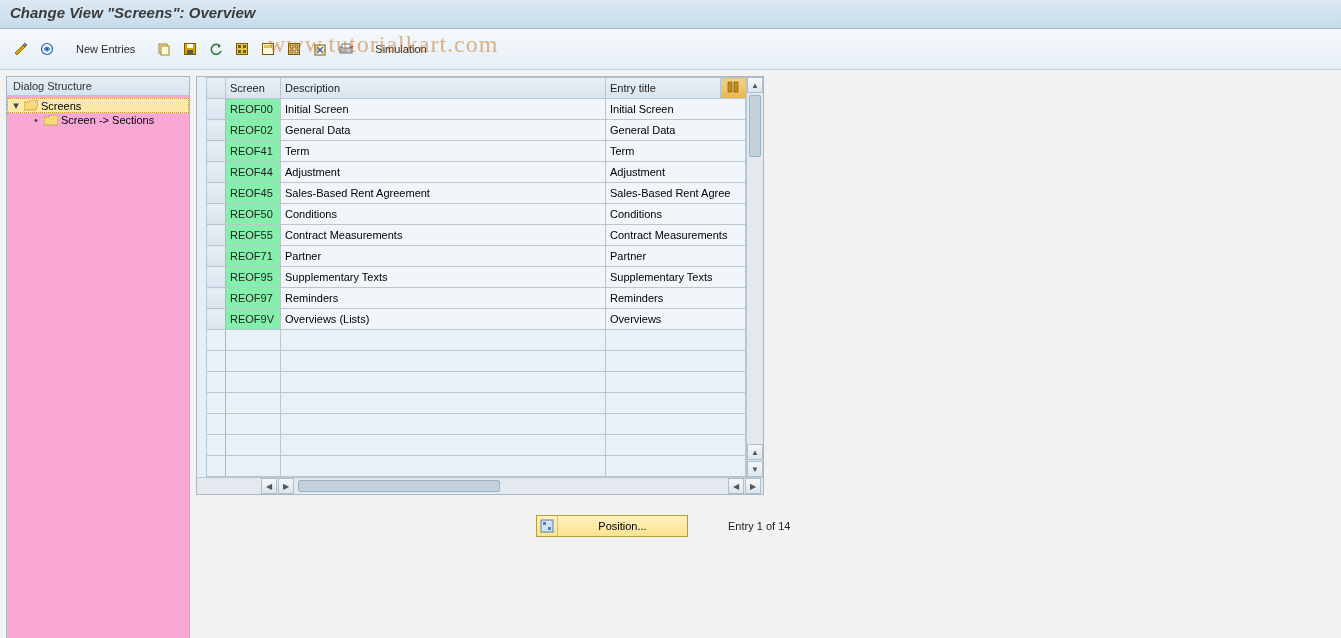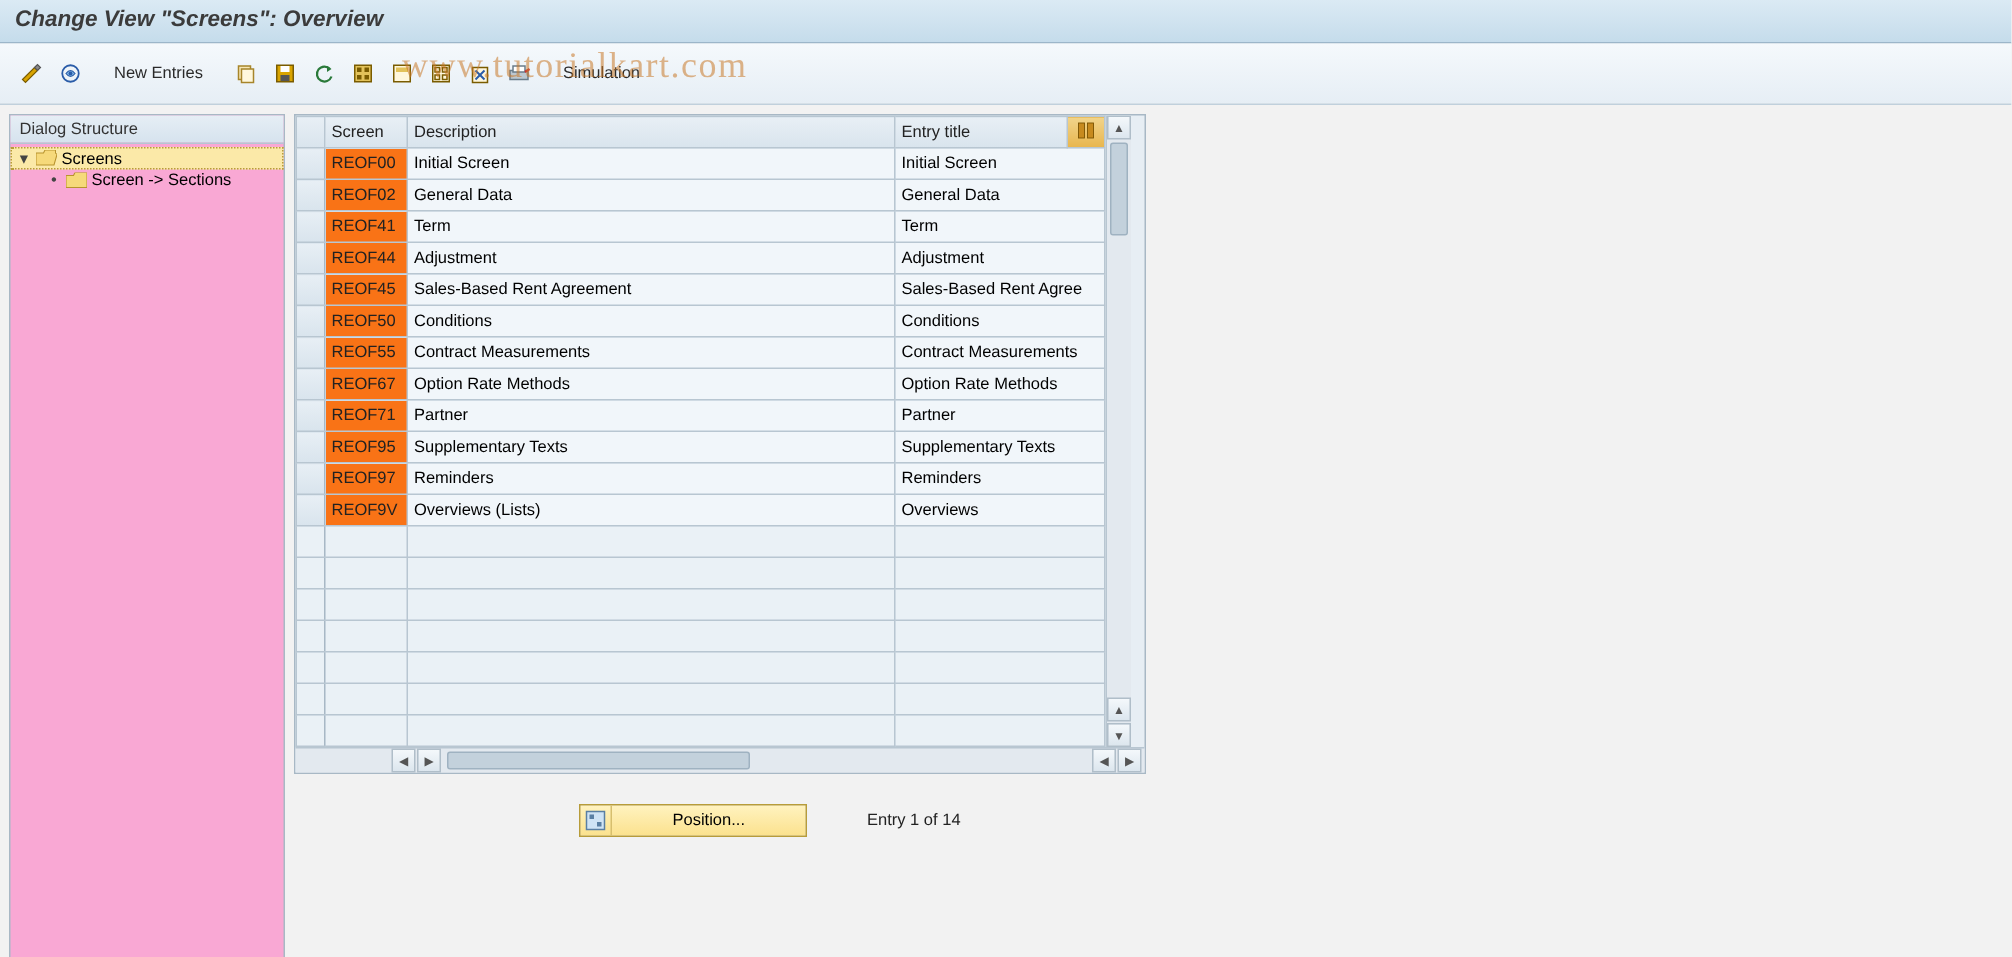--- a/index.html
+++ b/index.html
@@ -75,21 +75,21 @@
   .folder-icon svg { display:block; }
 
   .table-panel {
     margin: 6px 6px 6px 2px;
     width: 566px;
     border: 1px solid #a8b8c5;
     background: #e7eef4;
     display: flex; flex-direction: column;
     position: relative;
   }
-  .grid-wrap { display:flex; flex:1; overflow:hidden; }
+  .grid-wrap { display:flex; flex:1; overflow:hidden;justify-content:flex-end; }
   .grid {
     border-collapse: collapse;
     font-size: 11px;
     width: 540px;
   }
   .grid th, .grid td {
     border: 1px solid #b8c6d1;
     padding: 2px 4px;
     text-align: left;
     height: 16px;
@@ -104,21 +104,21 @@
     width: 10px; background: linear-gradient(#e8eff5,#d9e4ed);
     border-right: 1px solid #a8b8c5;
   }
   .grid th.corner {
     width: 10px; background: linear-gradient(#e8eff5,#d9e4ed);
   }
   .grid th.config {
     width: 16px; text-align:center;
     background: linear-gradient(#f1d48a,#e8b64e);
   }
-  .grid td.col-screen { width: 46px; color:#222; background:#f97316;}
+  .grid td.col-screen { width: 46px; color:#222; background:#86efac;}
   .grid td.col-desc { width: 316px; background:#f1f6fa; }
   .grid td.col-title { width: 124px; background:#f1f6fa; }
   .grid tr.empty td { background:#eaf1f6; }
 
   .vscroll {
     width: 16px; background:#e3e9ef; border-left:1px solid #b8c6d1;
     display:flex; flex-direction:column; align-items:center;
     justify-content:space-between;
   }
   .vscroll .arrow, .hscroll .arrow {
@@ -143,20 +143,21 @@
     display:flex; align-items:center; gap:40px;
     padding: 14px 0 0 0;
     margin-left: 192px;
   }
   .position-btn {
     display:flex; align-items:center;
     border:1px solid #b79c3a;
     background: linear-gradient(#fff2bf,#fbe28e);
     height:20px; width:150px;
     font-size:11px; cursor:pointer;
+    margin-left: 150px;
   }
   .position-btn .pb-icon {
     width:20px; height:100%; display:flex; align-items:center; justify-content:center;
     border-right:1px solid #d7bf6e;
   }
   .position-btn .pb-label { flex:1; text-align:center; }
   .entry-text { font-size:11px; color:#222; }
 
 </style>
 </head>
@@ -322,26 +323,20 @@
                 <td class="rowsel"></td>
                 <td class="col-screen">REOF50</td>
                 <td class="col-desc">Conditions</td>
                 <td class="col-title" colspan="2">Conditions</td>
               </tr>
               <tr>
                 <td class="rowsel"></td>
                 <td class="col-screen">REOF55</td>
                 <td class="col-desc">Contract Measurements</td>
                 <td class="col-title" colspan="2">Contract Measurements</td>
-              </tr>
-              <tr>
-                <td class="rowsel"></td>
-                <td class="col-screen">REOF67</td>
-                <td class="col-desc">Option Rate Methods</td>
-                <td class="col-title" colspan="2">Option Rate Methods</td>
               </tr>
               <tr>
                 <td class="rowsel"></td>
                 <td class="col-screen">REOF71</td>
                 <td class="col-desc">Partner</td>
                 <td class="col-title" colspan="2">Partner</td>
               </tr>
               <tr>
                 <td class="rowsel"></td>
                 <td class="col-screen">REOF95</td>

